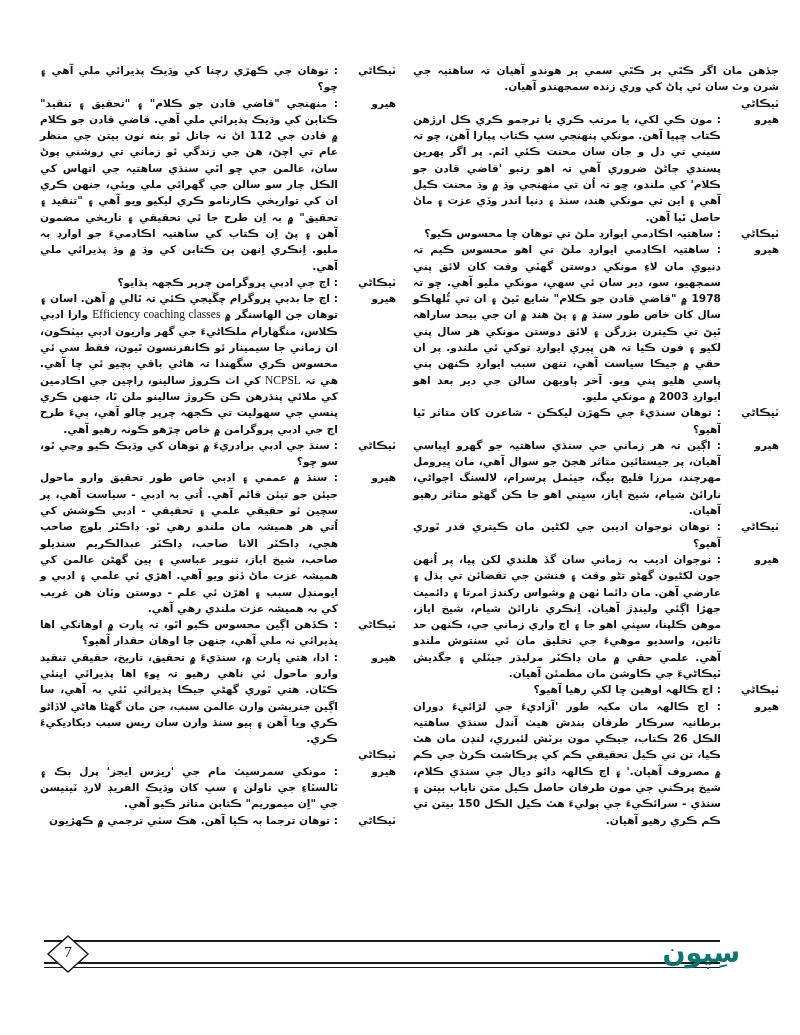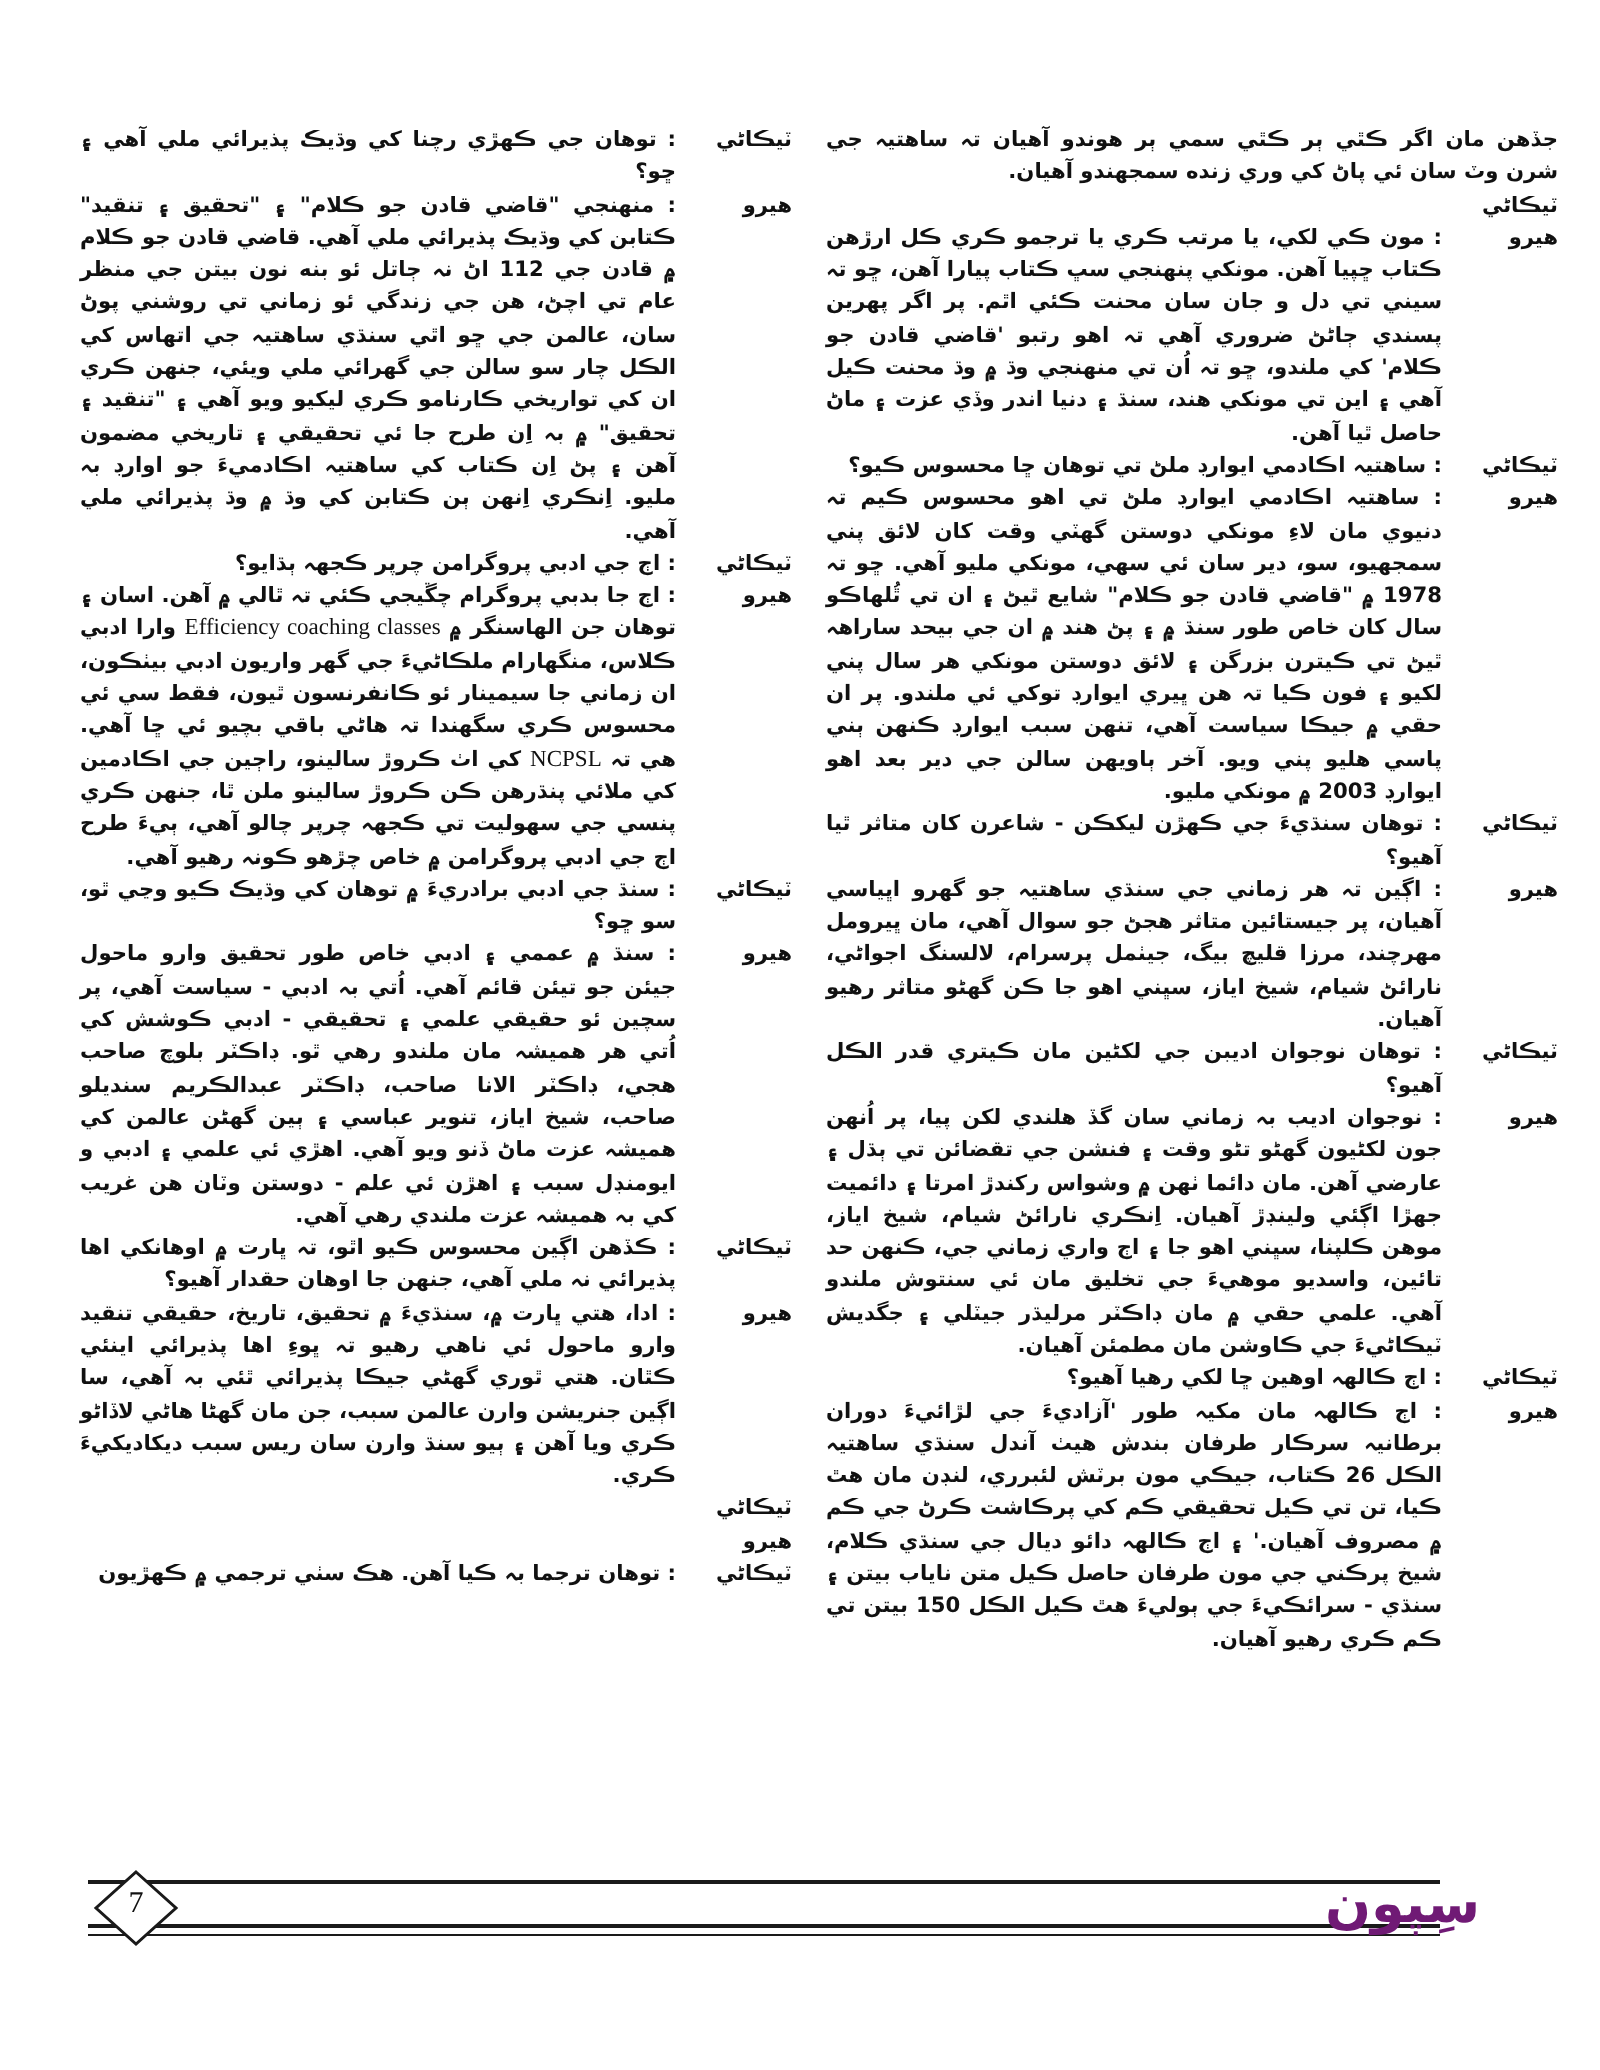--- a/index.html
+++ b/index.html
@@ -13,21 +13,21 @@
   .speaker { flex:0 0 58px; font-size:10.5px; padding-right:4px; }
   .speaker.empty { visibility:hidden; }
   .text { flex:1 1 auto; text-align:justify; text-align-last:right; }
   .latin { font-family:"Liberation Serif", serif; font-weight:normal; direction:ltr; unicode-bidi:embed; font-size:11.5px; }
   .footer { position:absolute; left:0; top:940px; width:800px; height:60px; }
   .rule-bot1 { position:absolute; left:44px; width:676px; top:22px; height:2px; background:#1a1a1a; }
   .rule-bot2 { position:absolute; left:44px; width:676px; top:27px; height:1.4px; background:#1a1a1a; }
   .diamond { position:absolute; left:46px; top:-6px; width:44px; height:44px; }
   .pagenum { position:absolute; left:46px; top:4px; width:44px; text-align:center;
              font-family:"Liberation Serif", serif; font-size:15px; color:#111; }
-  .mast { position:absolute; right:60px; top:-3px; direction:rtl; font-size:27px; font-weight:bold; color:#701a75;
+  .mast { position:absolute; right:60px; top:-3px; direction:rtl; font-size:27px; font-weight:bold; color:#0f766e;
           font-family:"DejaVu Sans", sans-serif; letter-spacing:1px; }
 </style>
 </head>
 <body>
 
 <div class="page">
 
   <div class="col col-right" id="colRight">
       <div class="entry">
         <div class="speaker empty" style="flex-basis: 0px; padding: 0px;">.</div>
@@ -51,21 +51,21 @@
       <div class="entry">
         <div class="speaker">ٽيڪاڻي</div>
         <div class="text">: توهان سنڌيءَ جي ڪهڙن ليکڪن - شاعرن کان متاثر ٿيا آهيو؟</div>
       </div>
       <div class="entry">
         <div class="speaker">هيرو</div>
         <div class="text">: اڳين تہ هر زماني جي سنڌي ساهتيہ جو گهرو اڀياسي آهيان، پر جيستائين متاثر هجڻ جو سوال آهي، مان ڀيرومل مهرچند، مرزا قليچ بيگ، جيٺمل پرسرام، لالسنگ اجواڻي، نارائڻ شيام، شيخ اياز، سڀني اهو جا ڪن گهڻو متاثر رهيو آهيان.</div>
       </div>
       <div class="entry">
         <div class="speaker">ٽيڪاڻي</div>
-        <div class="text">: توهان نوجوان اديبن جي لکڻين مان ڪيتري قدر الڪل آهيو؟</div>
+        <div class="text">: توهان نوجوان اديبن جي لکڻين مان ڪيتري قدر ٿوري آهيو؟</div>
       </div>
       <div class="entry">
         <div class="speaker">هيرو</div>
         <div class="text">: نوجوان اديب بہ زماني سان گڏ هلندي لکن پيا، پر اُنهن جون لکڻيون گهڻو تڻو وقت ۽ فنشن جي تقضائن تي ٻڌل ۽ عارضي آهن. مان دائما ٺهن ۾ وشواس رکندڙ امرتا ۽ دائميت جهڙا اڳئي ولينڊڙ آهيان. اِنڪري نارائڻ شيام، شيخ اياز، موهن ڪلپنا، سڀني اهو جا ۽ اڄ واري زماني جي، ڪنهن حد تائين، واسديو موهيءَ جي تخليق مان ئي سنتوش ملندو آهي. علمي حقي ۾ مان ڊاڪٽر مرليڌر جيٽلي ۽ جگديش ٽيڪاڻيءَ جي ڪاوشن مان مطمئن آهيان.</div>
       </div>
       <div class="entry">
         <div class="speaker">ٽيڪاڻي</div>
         <div class="text">: اڄ ڪالهہ اوهين ڇا لکي رهيا آهيو؟</div>
       </div>
       <div class="entry">
@@ -104,20 +104,21 @@
       </div>
       <div class="entry">
         <div class="speaker">هيرو</div>
         <div class="text">: ادا، هتي ڀارت ۾، سنڌيءَ ۾ تحقيق، تاريخ، حقيقي تنقيد وارو ماحول ئي ناهي رهيو تہ ڀوءِ اها پذيرائي اينئي ڪٿان. هتي ٿوري گهڻي جيڪا پذيرائي ٿئي بہ آهي، سا اڳين جنريشن وارن عالمن سبب، جن مان گهڻا هاڻي لاڏاڻو ڪري ويا آهن ۽ ٻيو سنڌ وارن سان ريس سبب ديکاديکيءَ ڪري.</div>
       </div>
       <div class="entry">
         <div class="speaker">ٽيڪاڻي</div>
       </div>
       <div class="entry">
         <div class="speaker">هيرو</div>
+        <div class="text">: مونکي سمرسيٽ مام جي 'ريزس ايجز' پرل بڪ ۽ ٽالسٽاءِ جي ناولن ۽ سڀ کان وڌيڪ الفريڊ لارڊ ٽينيسن جي "اِن ميموريم" ڪتابن متاثر ڪيو آهي.</div>
       </div>
       <div class="entry">
         <div class="speaker">ٽيڪاڻي</div>
         <div class="text">: توهان ترجما بہ ڪيا آهن. هڪ سٺي ترجمي ۾ ڪهڙيون</div>
       </div>
     </div>
 
   <div class="footer">
 
     <div class="rule-bot1" style="left:44px;width:676px;top:22px;"></div>

